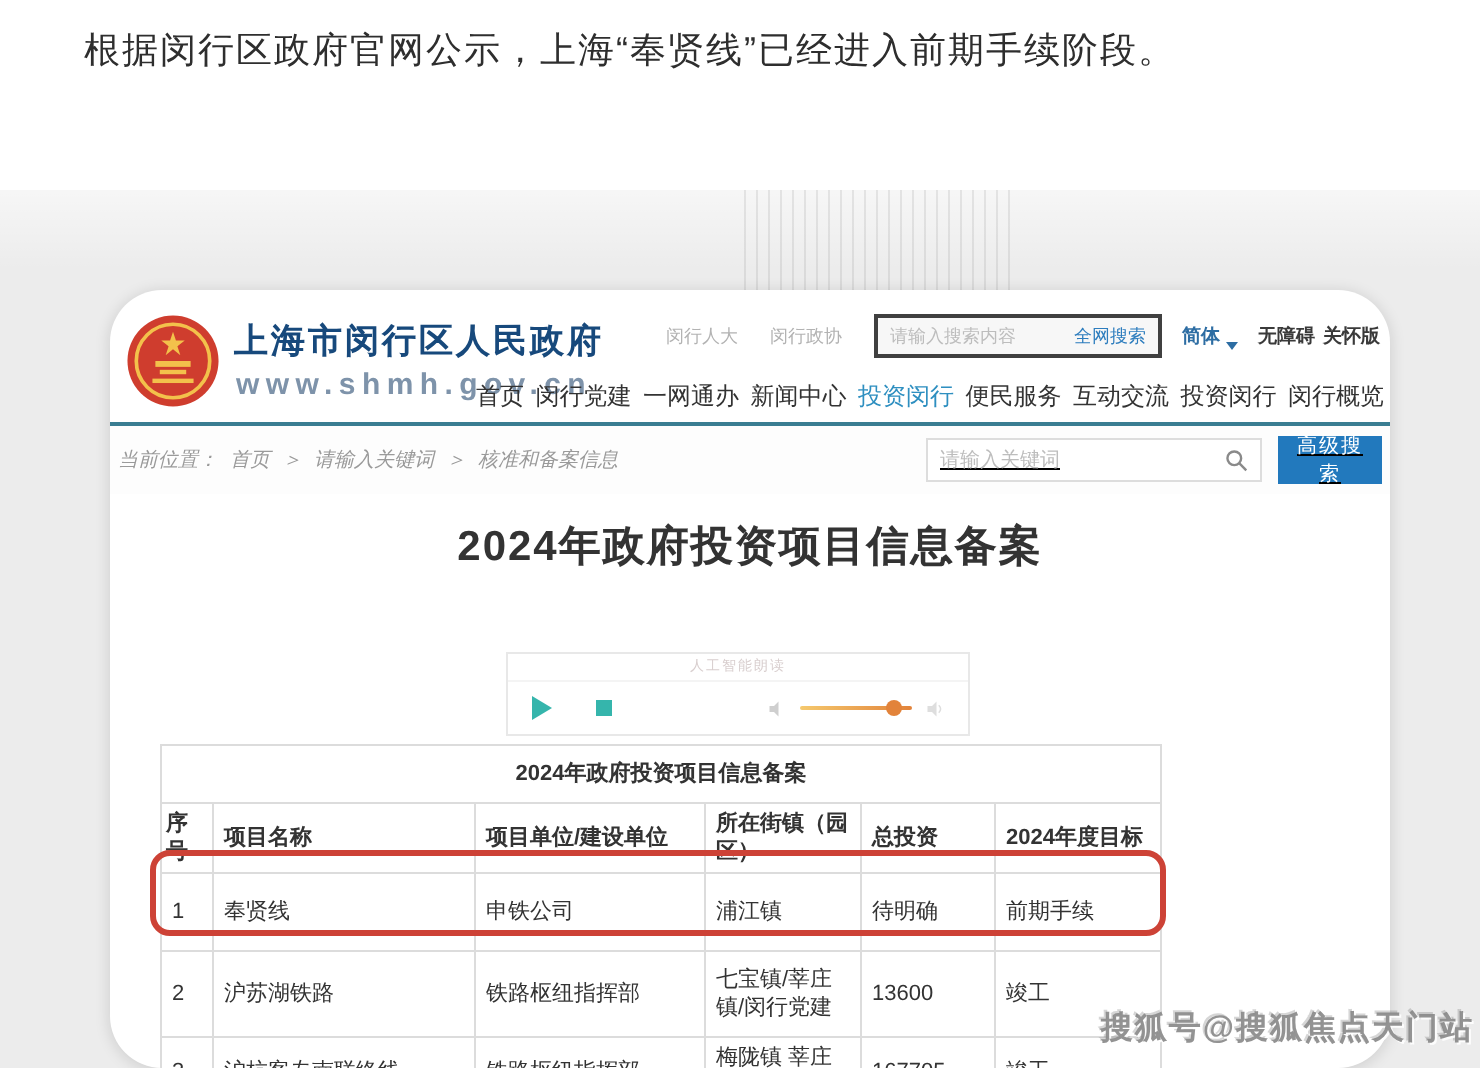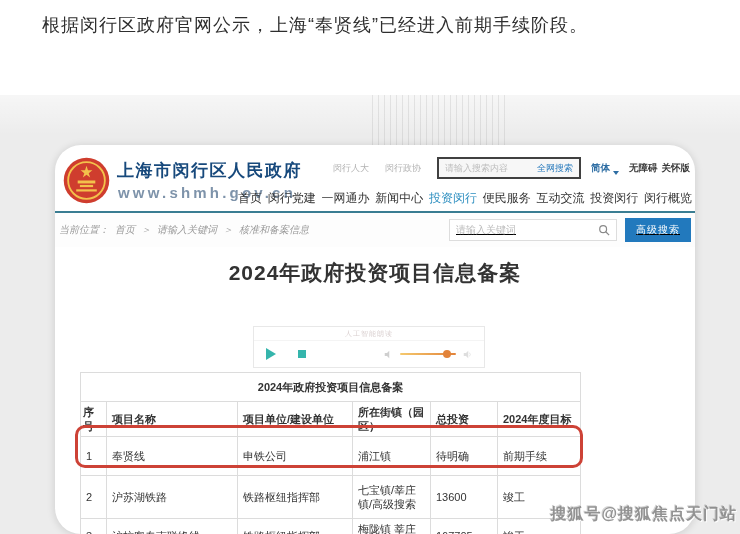--- a/index.html
+++ b/index.html
@@ -60,21 +60,21 @@
   .crumb-row{position:absolute;left:0;top:68px;width:640px;height:34px;display:flex;align-items:center;padding:0 2px;box-sizing:border-box;background:#fdfdfd;}
   .crumbs{display:flex;align-items:flex-end;font-size:10px;color:#9a9a9a;margin-left:2px;font-style:italic;}
   .crumbs span{margin-right:6px;white-space:nowrap;}
   .crumb-right{margin-left:auto;display:flex;align-items:center;text-decoration:underline;}
   .kw-input{
     width:168px;height:22px;border:1px solid #ddd;background:#fff;
     display:flex;align-items:center;padding:0 6px;font-size:10px;color:#bdbdbd;box-sizing:border-box;
   }
   .kw-input svg{margin-left:auto;}
   .adv-btn{
-    width:66px;height:24px;background:#2279bd;color:#fff;font-size:10px;
+    width:52px;height:24px;background:#2279bd;color:#fff;font-size:10px;
     display:flex;align-items:center;justify-content:center;margin-left:8px;margin-right:2px;
     border:none;cursor:pointer;letter-spacing:1px;
   }
   
   .doc-title{position:absolute;left:0;top:114px;width:640px;text-align:center;font-size:21px;font-weight:bold;color:#333;letter-spacing:1px;}
   .doc-meta{position:absolute;left:0;top:160px;width:640px;text-align:center;font-size:10px;color:#9b9b9b;}
   .doc-meta .sep{display:inline-block;width:8px;}
   
   .player{position:absolute;left:198px;top:181px;width:232px;height:42px;border:1px solid #e8e8e8;background:#fff;box-sizing:border-box;}
   .player-label{height:13px;line-height:13px;text-align:center;font-size:7px;color:#d9cfcf;border-bottom:1px solid #f4f4f4;letter-spacing:1px;}
@@ -227,21 +227,21 @@
       <td>奉贤线</td>
       <td>申铁公司</td>
       <td>浦江镇</td>
       <td>待明确</td>
       <td>前期手续</td>
     </tr>
     <tr class="r2">
       <td>2</td>
       <td>沪苏湖铁路</td>
       <td>铁路枢纽指挥部</td>
-      <td>七宝镇/莘庄镇/高级搜索</td>
+      <td>七宝镇/莘庄镇/闵行党建</td>
       <td>13600</td>
       <td>竣工</td>
     </tr>
     <tr class="r3">
       <td>3</td>
       <td>沪杭客专南联络线</td>
       <td>铁路枢纽指挥部</td>
       <td>梅陇镇 莘庄镇</td>
       <td>167705</td>
       <td>竣工</td>

